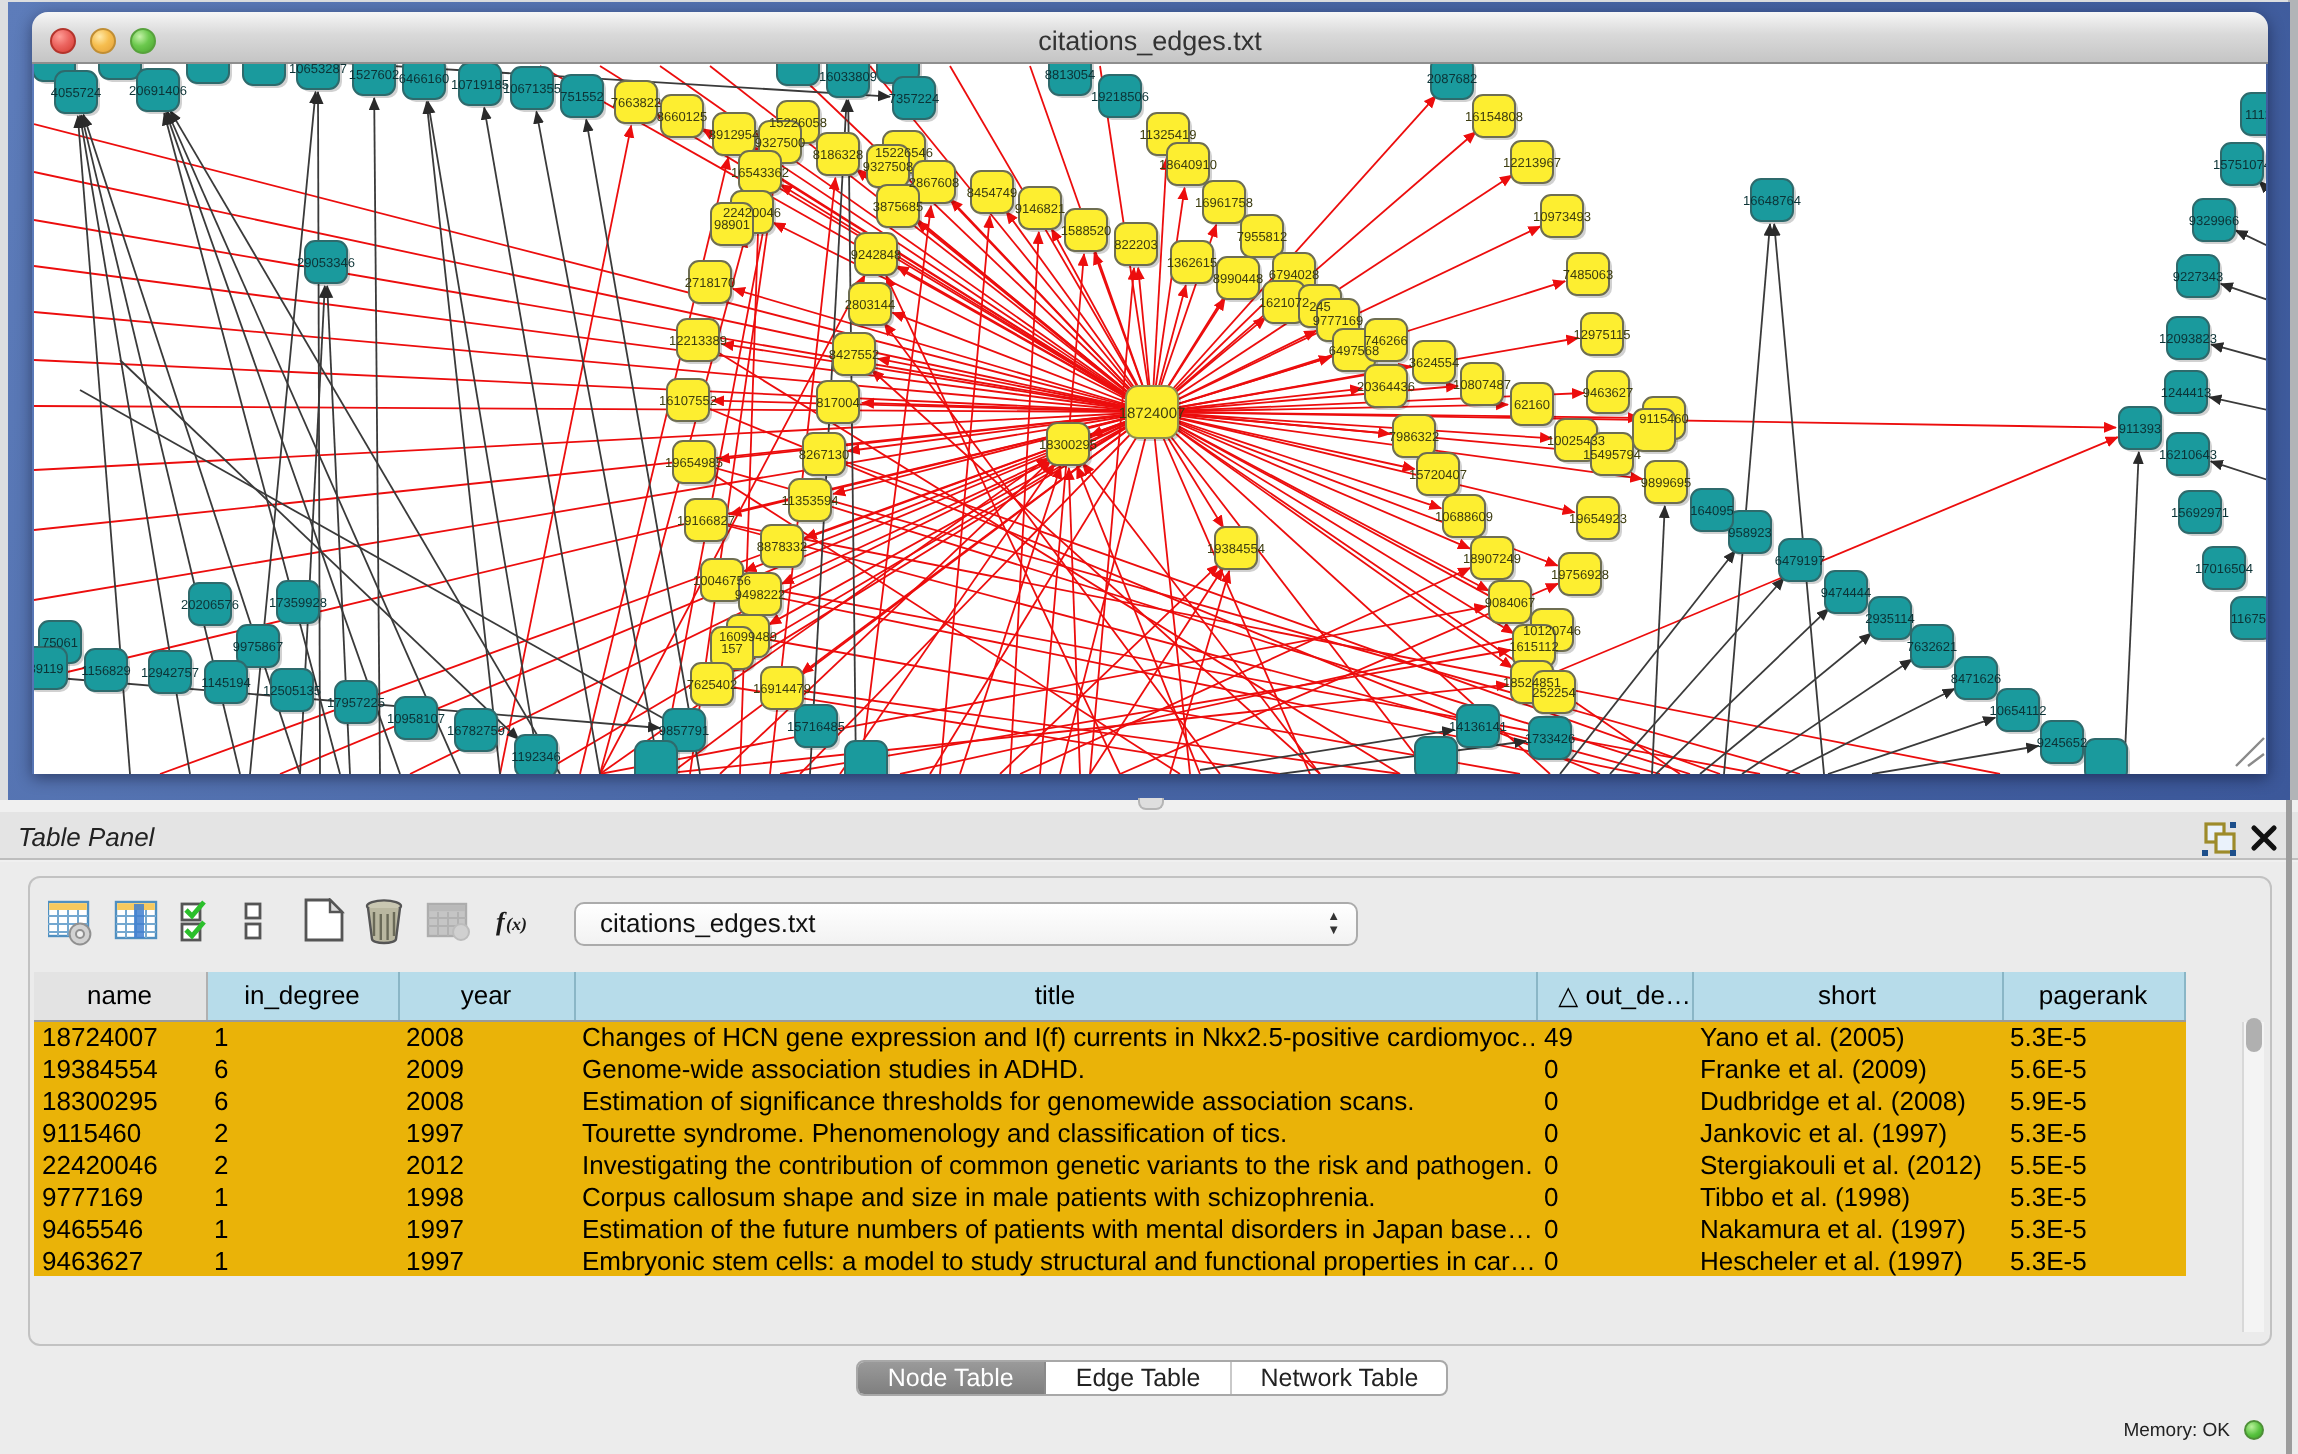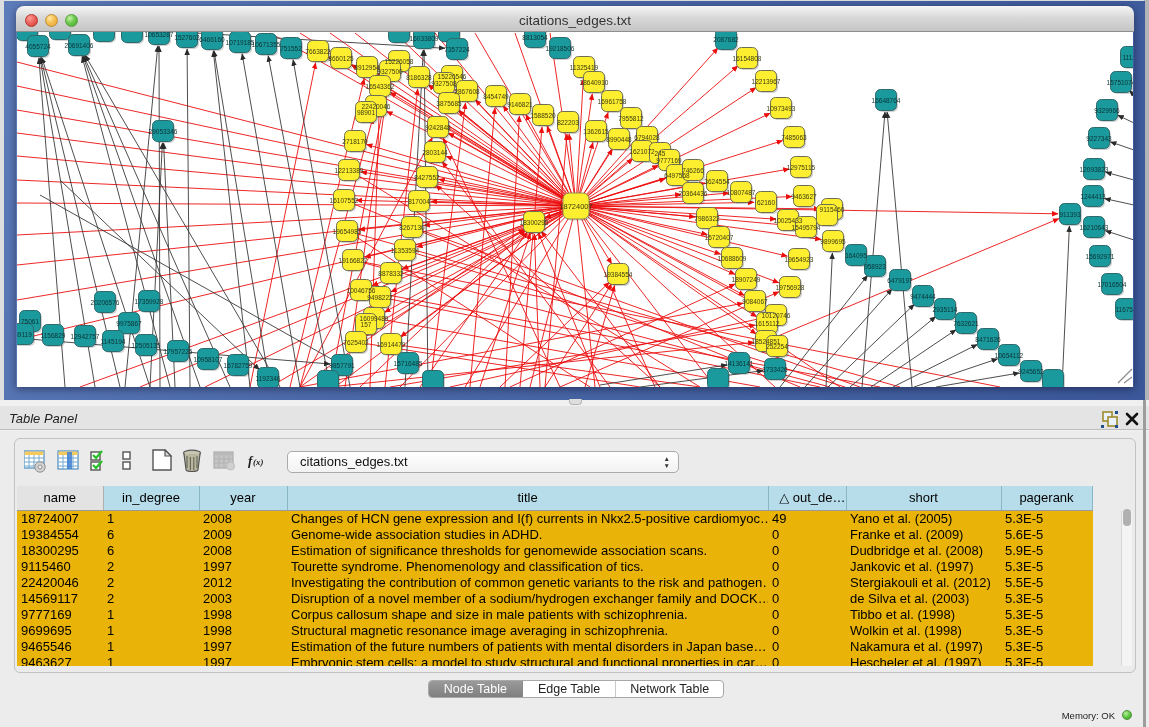--- a/index.html
+++ b/index.html
@@ -797,44 +797,26 @@
 <tr>
           <td class="c1">22420046</td>
           <td class="c2">2</td>
           <td class="c3">2012</td>
           <td class="c4">Investigating the contribution of common genetic variants to the risk and pathogen…</td>
           <td class="c5">0</td>
           <td class="c6">Stergiakouli et al. (2012)</td>
           <td class="c7">5.5E-5</td>
         </tr>
 <tr>
-          <td class="c1">14569117</td>
-          <td class="c2">2</td>
-          <td class="c3">2003</td>
-          <td class="c4">Disruption of a novel member of a sodium/hydrogen exchanger family and DOCK…</td>
-          <td class="c5">0</td>
-          <td class="c6">de Silva et al. (2003)</td>
-          <td class="c7">5.3E-5</td>
-        </tr>
-<tr>
           <td class="c1">9777169</td>
           <td class="c2">1</td>
           <td class="c3">1998</td>
           <td class="c4">Corpus callosum shape and size in male patients with schizophrenia.</td>
           <td class="c5">0</td>
           <td class="c6">Tibbo et al. (1998)</td>
-          <td class="c7">5.3E-5</td>
-        </tr>
-<tr>
-          <td class="c1">9699695</td>
-          <td class="c2">1</td>
-          <td class="c3">1998</td>
-          <td class="c4">Structural magnetic resonance image averaging in schizophrenia.</td>
-          <td class="c5">0</td>
-          <td class="c6">Wolkin et al. (1998)</td>
           <td class="c7">5.3E-5</td>
         </tr>
 <tr>
           <td class="c1">9465546</td>
           <td class="c2">1</td>
           <td class="c3">1997</td>
           <td class="c4">Estimation of the future numbers of patients with mental disorders in Japan base…</td>
           <td class="c5">0</td>
           <td class="c6">Nakamura et al. (1997)</td>
           <td class="c7">5.3E-5</td>

